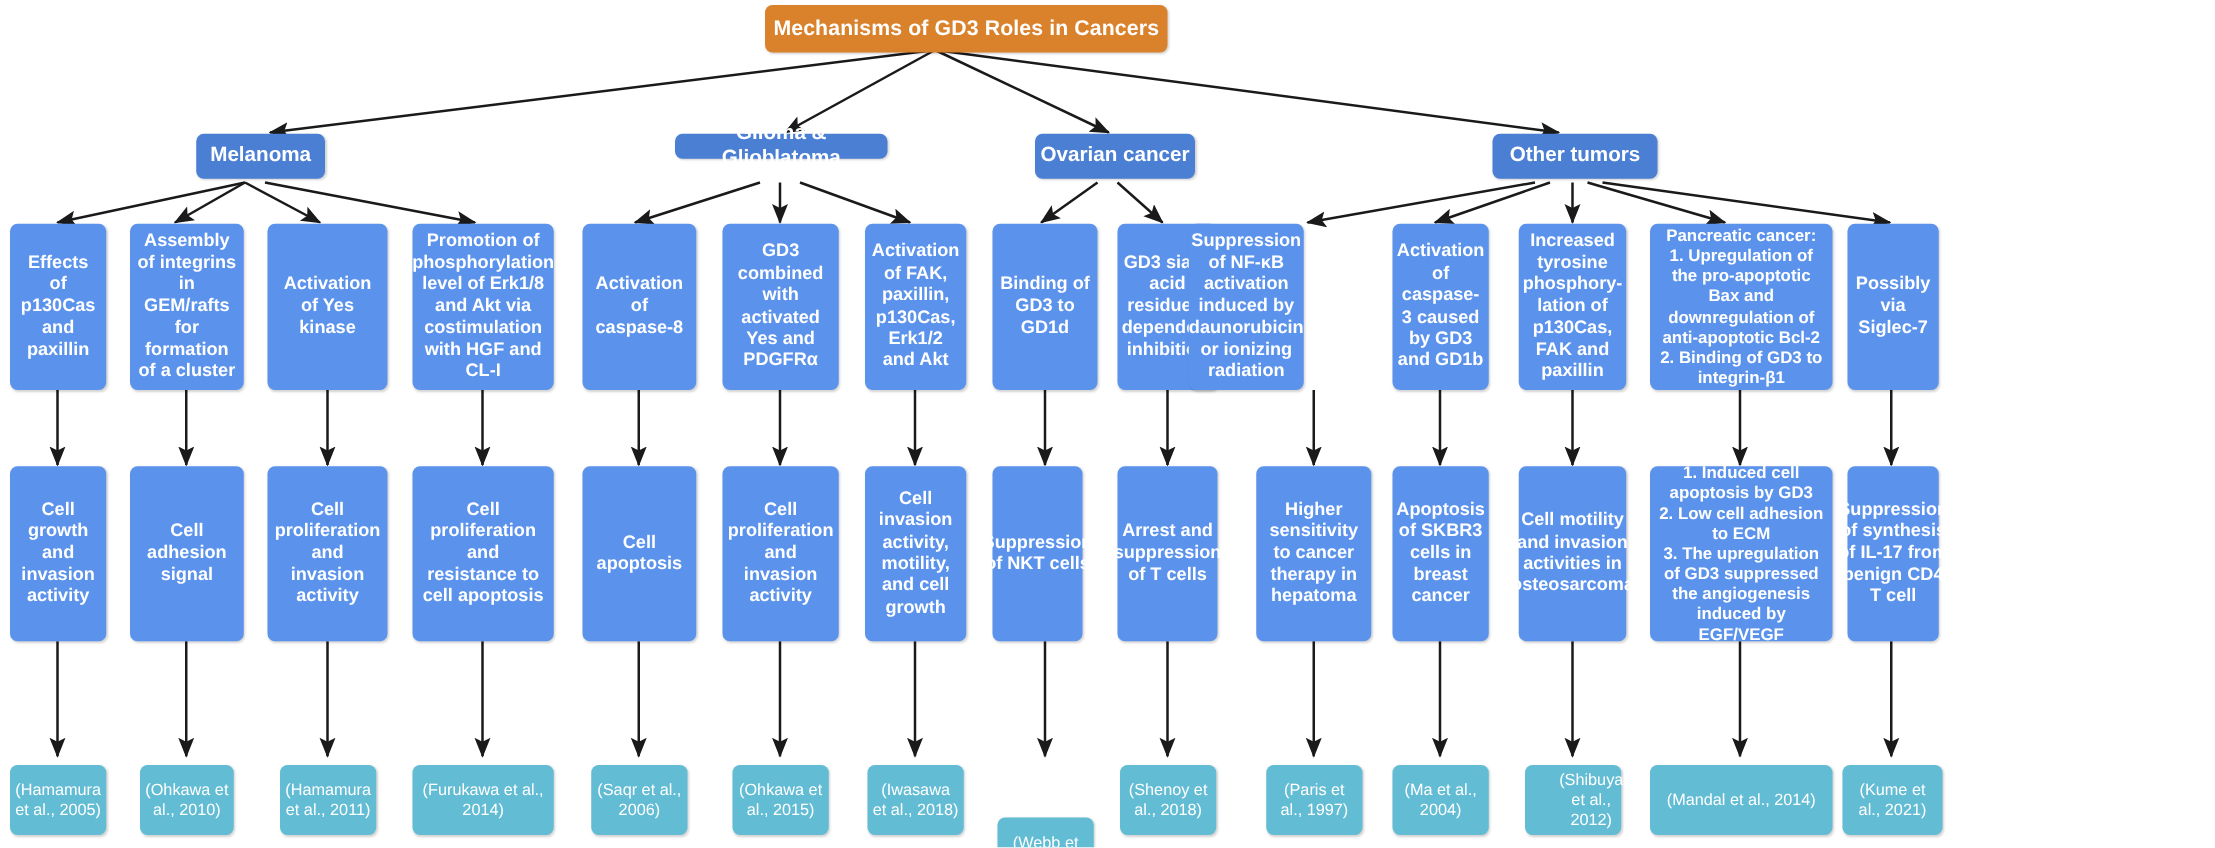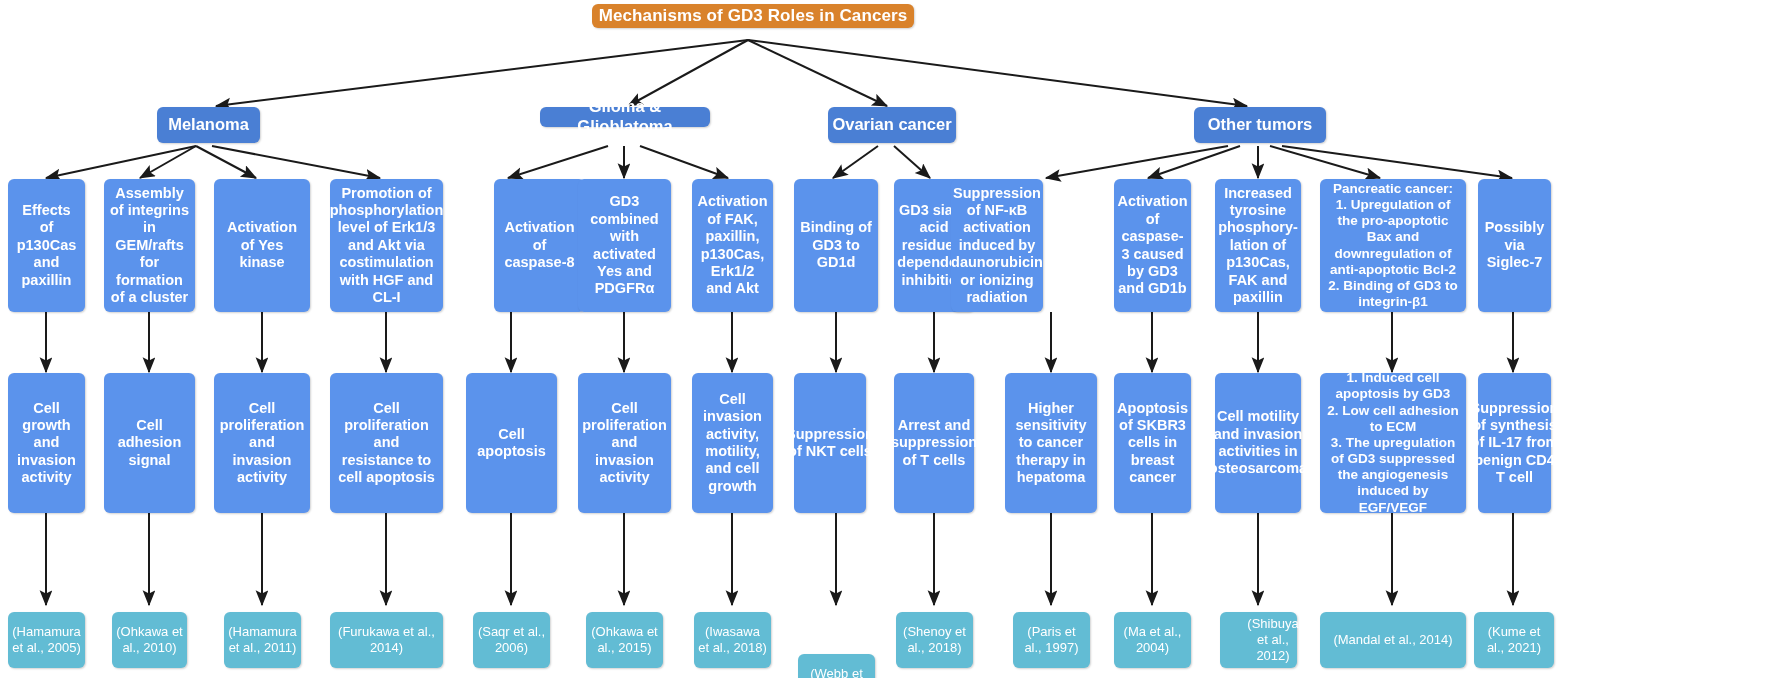--- a/index.html
+++ b/index.html
@@ -81,21 +81,21 @@
       <path d="M836,513 L836,605"></path>
       <path d="M934,513 L934,605"></path>
       <path d="M1051,513 L1051,605"></path>
       <path d="M1152,513 L1152,605"></path>
       <path d="M1258,513 L1258,605"></path>
       <path d="M1392,513 L1392,605"></path>
       <path d="M1513,513 L1513,605"></path>
     </g>
   </svg>
 
-  <div class="node root" style="left:592px;top:4px;width:322px;height:24px;">
+  <div class="node root" style="left:612px;top:4px;width:322px;height:38px;">
     <span>Mechanisms of GD3 Roles in Cancers</span>
   </div>
 
   <div class="node cat" style="left:157px;top:107px;width:103px;height:36px;">
     <span>Melanoma</span>
   </div>
   <div class="node cat" style="left:540px;top:107px;width:170px;height:20px;">
     <span>Glioma &amp; Glioblatoma</span>
   </div>
   <div class="node cat" style="left:828px;top:107px;width:128px;height:36px;">
@@ -108,23 +108,23 @@
   <div class="node mech" style="left:8px;top:179px;width:77px;height:133px;">
     <span class="ml">Effects of p130Cas and paxillin</span>
     </div>
   <div class="node mech" style="left:104px;top:179px;width:91px;height:133px;">
     <span class="ml">Assembly of integrins in GEM/rafts for formation of a cluster</span>
     </div>
   <div class="node mech" style="left:214px;top:179px;width:96px;height:133px;">
     <span class="ml">Activation of Yes kinase</span>
     </div>
   <div class="node mech" style="left:330px;top:179px;width:113px;height:133px;">
-    <span class="ml">Promotion of phosphorylation level of Erk1/3 and Akt via costimulation with HGF and CL-I</span>
-    </div>
-  <div class="node mech" style="left:466px;top:179px;width:91px;height:133px;margin-left:28px;">
+    <span class="ml">Promotion of phosphorylation level of Erk1/8 and Akt via costimulation with HGF and CL-I</span>
+    </div>
+  <div class="node mech" style="left:466px;top:179px;width:91px;height:133px;">
     <span class="ml">Activation of caspase-8</span>
     </div>
   <div class="node mech" style="left:578px;top:179px;width:93px;height:133px;">
     <span class="ml">GD3 combined with activated Yes and PDGFRα</span>
     </div>
   <div class="node mech" style="left:692px;top:179px;width:81px;height:133px;">
     <span class="ml">Activation of FAK, paxillin, p130Cas, Erk1/2 and Akt</span>
     </div>
   <div class="node mech" style="left:794px;top:179px;width:84px;height:133px;">
     <span class="ml">Binding of GD3 to GD1d</span>

